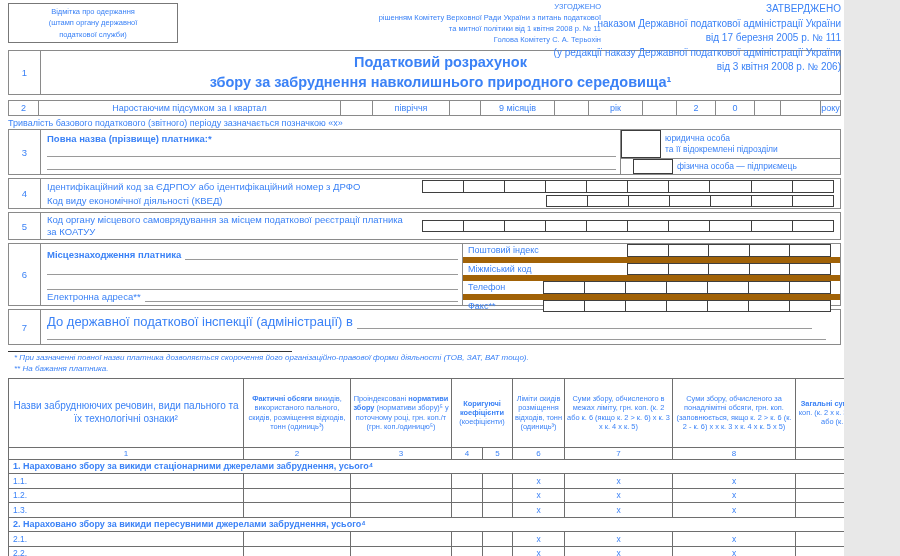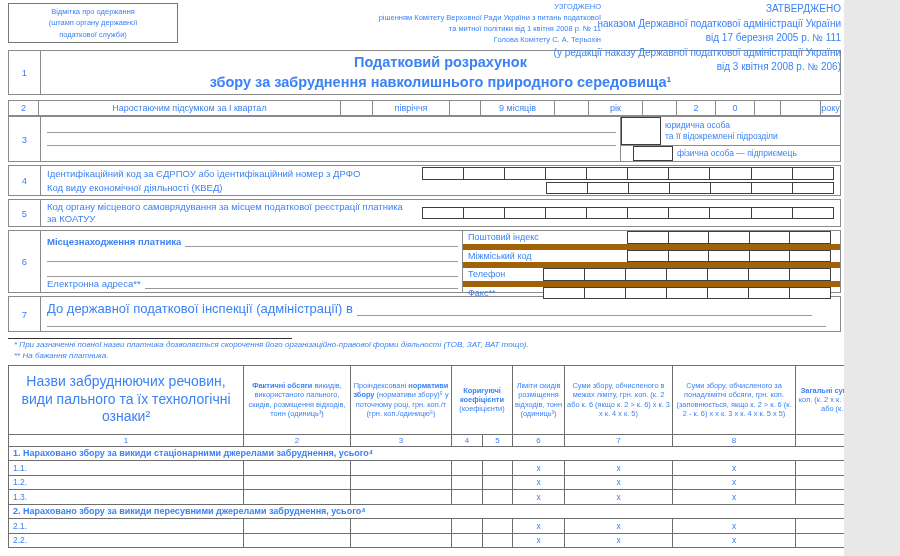--- a/index.html
+++ b/index.html
@@ -82,21 +82,21 @@
   .r7l1 .uline{flex:1;height:11px;margin-right:28px;}
   .r7l2{border-bottom:1px solid #9a9a9a;height:13px;margin-right:14px;}
   
   .fsep{margin:6px 0 1px 8px;width:284px;border-top:1.2px solid #333;}
   .fnote{margin-left:14px;font-size:8px;font-style:italic;line-height:1.35;}
   
   table.grid{margin:3px 3px 0 8px;width:889px;border-collapse:collapse;table-layout:fixed;}
   .grid th,.grid td{border:1px solid #6e6e6e;padding:1px 2px;vertical-align:middle;
                     font-weight:normal;background:#fff;overflow:hidden;}
   .grid th{font-size:7.4px;line-height:1.25;text-align:center;height:66px;}
-  .grid th.c1h{font-size:14px;}
+  .grid th.c1h{font-size:10px;}
   .grid tr.numrow td{height:11px;font-size:8px;text-align:center;padding:0;}
   .grid tr.body td{height:11.5px;font-size:8.5px;}
   .grid td.lab{text-align:left;padding-left:4px;}
   .grid tr.section td{font-weight:bold;font-size:9px;text-align:left;padding-left:4px;}
   .grid td.xc{text-align:center;}
 </style>
 </head>
 <body>
 
 <div class="page">
@@ -133,24 +133,26 @@
     <div class="c" style="width:75px">9 місяців</div>
     <div class="c" style="width:35px"></div>
     <div class="c" style="width:55px">рік</div>
     <div class="c" style="width:35px"></div>
     <div class="c" style="width:40px">2</div>
     <div class="c" style="width:40px">0</div>
     <div class="c" style="width:27px"></div>
     <div class="c" style="width:41px"></div>
     <div class="c" style="flex:1">року</div>
   </div>
+  <div class="durnote">Тривалість базового податкового (звітного) періоду зазначається позначкою «х»</div>
 
   <div class="band frame row3">
     <div class="nc">3</div>
     <div class="r3main">
+      <div class="r3label">Повна назва (прізвище) платника:*</div>
       <div class="uline"></div>
       <div class="uline"></div>
     </div>
     <div class="r3right">
       <div class="r3row r3rowA">
         <div class="cbx"></div>
         <div class="r3lab pre">юридична особа
 та її відокремлені підрозділи</div>
       </div>
       <div class="r3row r3rowB">

